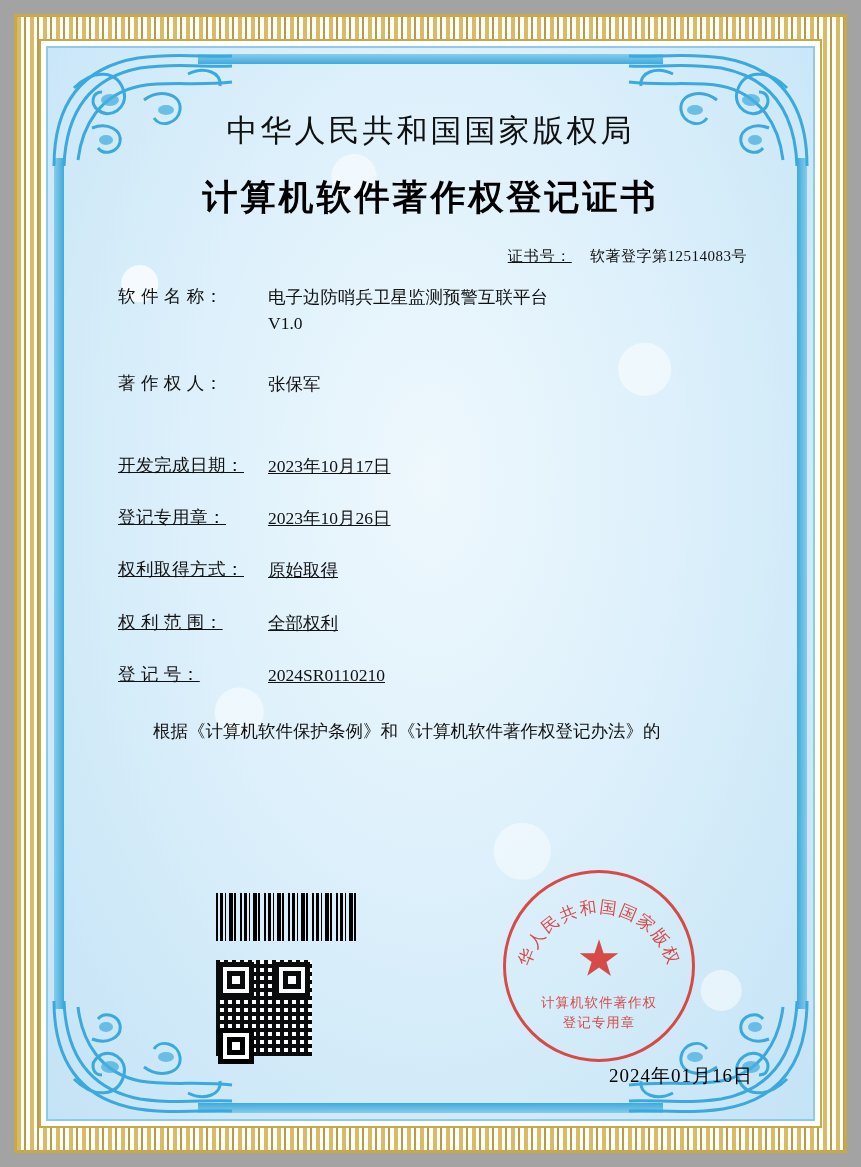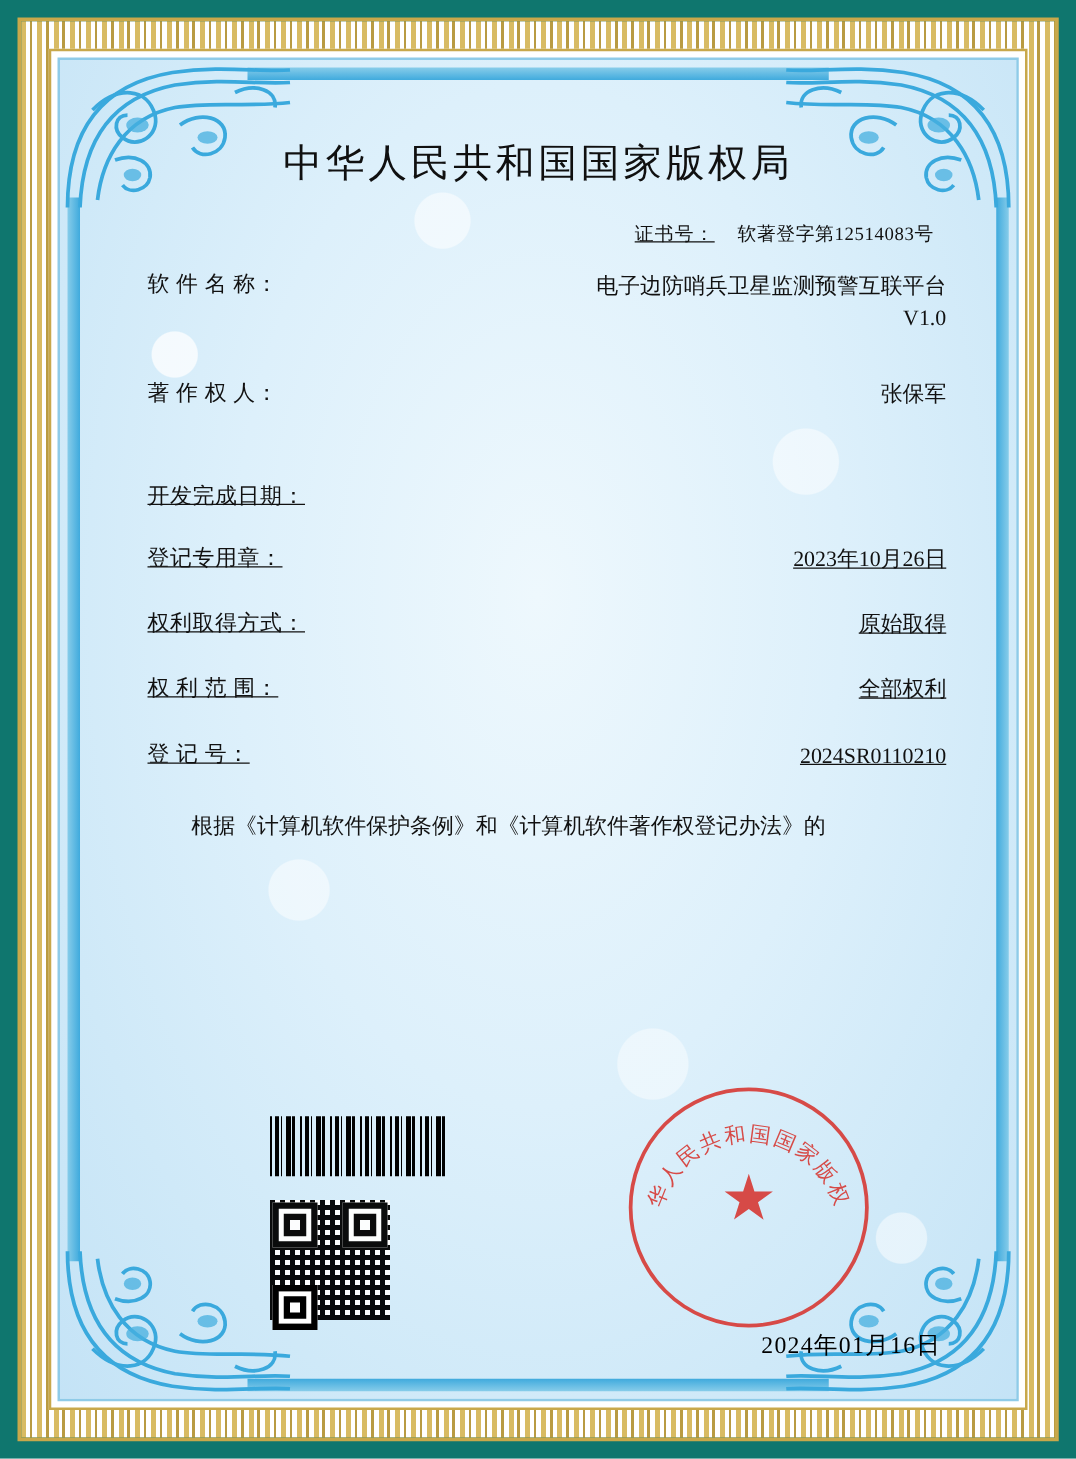--- a/index.html
+++ b/index.html
@@ -12,21 +12,21 @@
     height: 1167px;
     font-family: "Liberation Serif", "DejaVu Serif", serif;
     overflow: hidden;
   }
 
   .certificate {
     position: relative;
     width: 861px;
     height: 1167px;
     box-sizing: border-box;
-    background: #0f766e;
+    background: #a3a3a3;
   }
 
   
   .border-outer {
     position: absolute;
     left: 14px;
     top: 14px;
     right: 14px;
     bottom: 14px;
     border: 3px solid #c8a84b;
@@ -152,21 +152,20 @@
   }
   .field-label {
     width: 150px;
     flex: 0 0 150px;
     letter-spacing: 0.5px;
     white-space: nowrap;
   }
   .field-value {
     flex: 1;
     line-height: 1.5;
-    text-align: right;
   }
   .field-value .line2 { display: block; }
 
   .gap-lg { height: 34px; }
   .gap-md { height: 12px; }
 
   .row-compact { margin-bottom: 26px; text-decoration: underline; }
 
   .statement {
     margin-top: 26px;
@@ -354,20 +353,21 @@
         <ellipse cx="62" cy="52" rx="9" ry="6"></ellipse>
         <ellipse cx="118" cy="62" rx="8" ry="5"></ellipse>
         <ellipse cx="58" cy="92" rx="7" ry="5"></ellipse>
       </g>
     </svg>
 
     <div class="content">
 
       <div class="title-org">中华人民共和国国家版权局</div>
 
+      <div class="title-main">计算机软件著作权登记证书</div>
 
       <div class="cert-no">
         <span class="label">证书号：</span>
         <span class="value">软著登字第12514083号</span>
       </div>
 
       <div class="fields">
 
         <div class="field-row">
           <div class="field-label">软 件 名 称：</div>
@@ -381,20 +381,21 @@
 
         <div class="field-row">
           <div class="field-label">著 作 权 人：</div>
           <div class="field-value">张保军</div>
         </div>
 
         <div class="gap-lg"></div>
 
         <div class="field-row row-compact">
           <div class="field-label">开发完成日期：</div>
+          <div class="field-value">2023年10月17日</div>
         </div>
 
         <div class="field-row row-compact">
           <div class="field-label">登记专用章：</div>
           <div class="field-value">2023年10月26日</div>
         </div>
 
         <div class="field-row row-compact">
           <div class="field-label">权利取得方式：</div>
           <div class="field-value">原始取得</div>
@@ -428,18 +429,22 @@
     <div class="seal">
       <svg class="seal-arc-svg" viewBox="0 0 186 186">
         <defs>
           <path id="sealArc" d="M 22 100 A 72 72 0 0 1 164 100"></path>
         </defs>
         <text>
           <textPath href="#sealArc" startOffset="50%" text-anchor="middle" id="seal-arc-textpath">中华人民共和国国家版权局</textPath>
         </text>
       </svg>
       <div class="star">★</div>
+      <div class="bottom-text">
+        <div>计算机软件著作权</div>
+        <div>登记专用章</div>
+      </div>
     </div>
 
     <div class="issue-date">2024年01月16日</div>
 
   </div>
 </div>
 
 </body></html>

